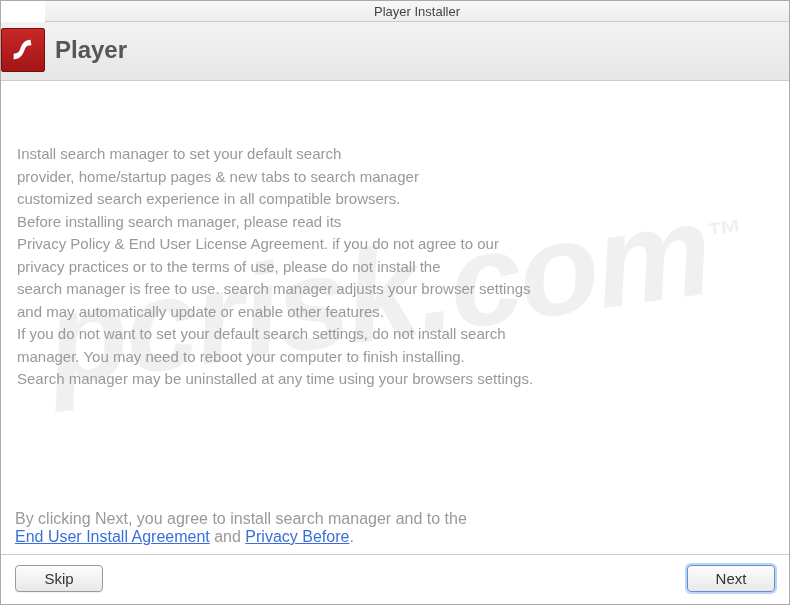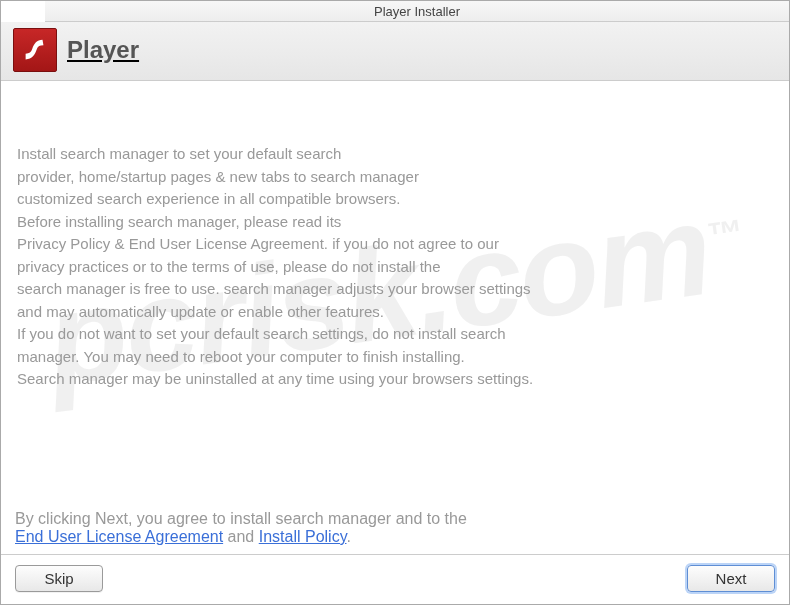--- a/index.html
+++ b/index.html
@@ -28,24 +28,23 @@
       color: #444;
       padding: 3px 0 2px;
       background: linear-gradient(#f7f7f7, #ededed);
       border-bottom: 1px solid #ccc;
       margin-left: 44px;
     }
     .header {
       display: flex;
       align-items: center;
       gap: 10px;
-      padding: 6px 12px 8px;
+      padding: 6px 0 8px;
       background: linear-gradient(#f2f2f2, #e6e6e6);
       border-bottom: 1px solid #ccc;
-      text-decoration: underline;
     }
     .flash-icon {
       width: 44px;
       height: 44px;
       background: linear-gradient(#c72727, #a31616);
       border: 1px solid #7a0f0f;
       display: flex;
       align-items: center;
       justify-content: center;
       border-radius: 2px;
@@ -157,21 +156,21 @@
 privacy practices or to the terms of use, please do not install the
 search manager is free to use. search manager adjusts your browser settings
 and may automatically update or enable other features.
 If you do not want to set your default search settings, do not install search
 manager. You may need to reboot your computer to finish installing.
 Search manager may be uninstalled at any time using your browsers settings.</div>
   </div>
 
   <div class="disclaimer">
     <span>By clicking Next, you agree to install search manager and to the</span><br>
-    <a>End User License Agreement</a><span> and </span><a>Install Policy</a><span>.</span>
+    <a>End User Install Agreement</a><span> and </span><a>Privacy Before</a><span>.</span>
   </div>
 
   <div class="divider"></div>
 
   <div class="footer">
     <button class="btn">Skip</button>
     <button class="btn btn-primary">Next</button>
   </div>
 </div>
 

